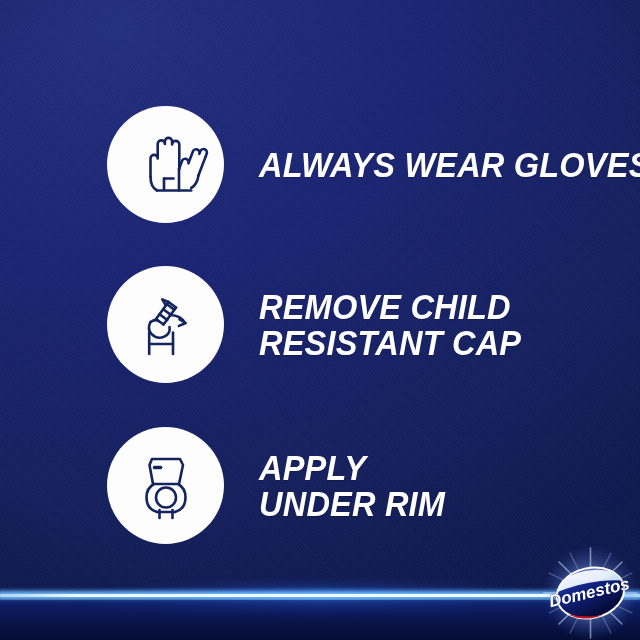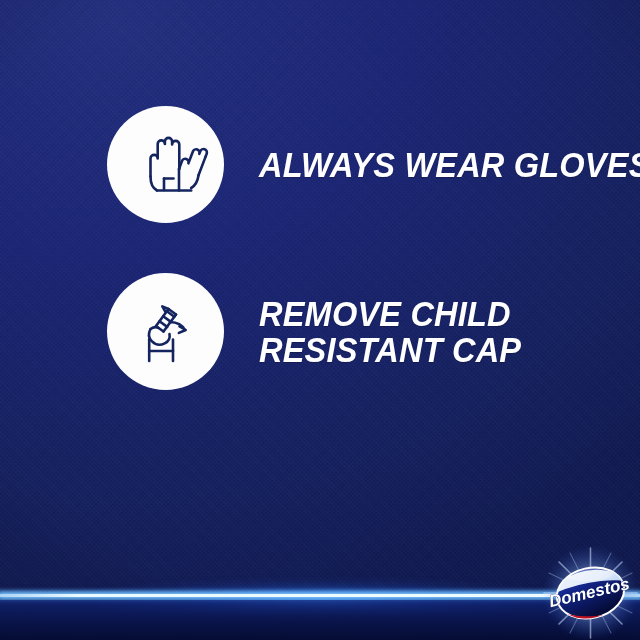--- a/index.html
+++ b/index.html
@@ -58,21 +58,21 @@
   }
   .step {
     position: absolute;
     left: 0;
     width: 640px;
     height: 120px;
     display: flex;
     align-items: center;
   }
   .step-1 { top: 106px; }
-  .step-2 { top: 273px; }
+  .step-2 { top: 266px; }
   .step-3 { top: 427px; }
 
   .badge {
     position: absolute;
     left: 107px;
     top: 0;
     width: 117px;
     height: 117px;
     border-radius: 50%;
     background: #fdfdfd;
@@ -220,20 +220,45 @@
             <path d="M26.2 62.0 H50.0"></path>
           </svg>
         </span>
       </div>
       <div class="step-text">
         <span class="ln">REMOVE CHILD</span>
         <span class="ln">RESISTANT CAP</span>
       </div>
     </div>
 
+    <div class="step step-3">
+      <div class="badge">
+        <span>
+          <svg width="80" height="80" viewBox="0 0 80 80" fill="none" stroke="#14245f" stroke-width="2.6" stroke-linecap="round" stroke-linejoin="round">
+
+            <path d="M26.0 13.0 H54.0 L57.0 19.0 L53.0 38.0 H27.0 L23.5 19.0 Z"></path>
+
+            <path d="M28.5 21.5 h6.2" stroke-width="3.4"></path>
+
+            <path d="M28.0 38.0 q-7.5 4.0 -7.5 13.5 q0 11.5 10.5 14.5"></path>
+            <path d="M52.0 38.0 q7.5 4.0 7.5 13.5 q0 11.5 -10.5 14.5"></path>
+            <path d="M31.0 66.0 h18.0"></path>
+
+            <circle cx="40" cy="51.5" r="10.0"></circle>
+
+            <path d="M33.5 64.0 V72.0"></path>
+            <path d="M46.5 64.0 V72.0"></path>
+          </svg>
+        </span>
+      </div>
+      <div class="step-text">
+        <span class="ln">APPLY</span>
+        <span class="ln">UNDER RIM</span>
+      </div>
+    </div>
 
   </div>
 
   <div class="streak-wrap">
     <div class="streak-glow"></div>
     <div class="streak-mid"></div>
     <div class="streak-core"></div>
     <div class="streak-below"></div>
   </div>
 

